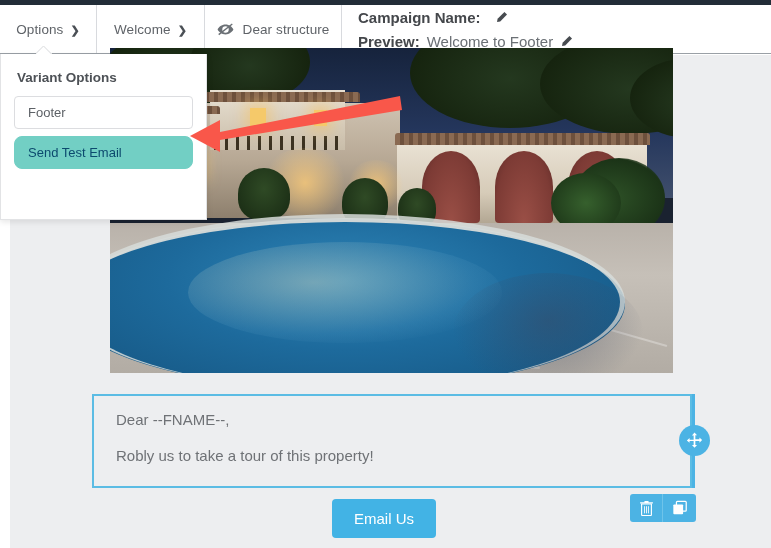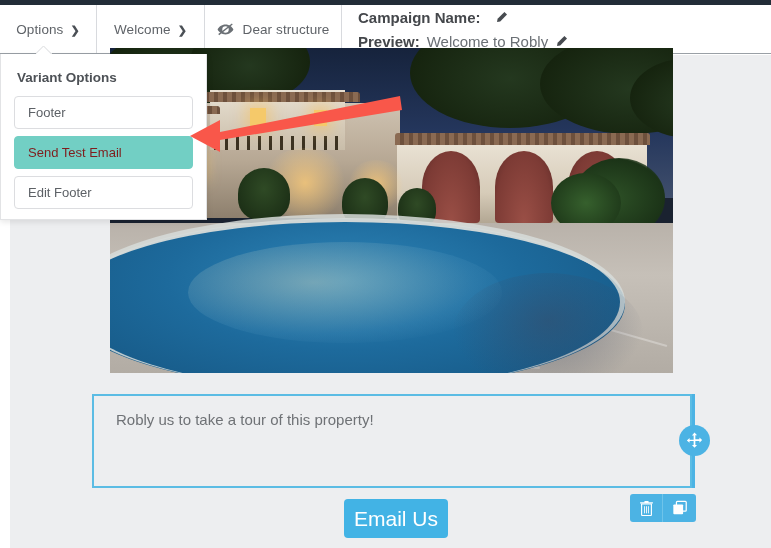--- a/index.html
+++ b/index.html
@@ -112,21 +112,22 @@
     padding-left: 13px;
     border: 1px solid #dcdde0;
     border-radius: 4px;
     background: #ffffff;
     color: #5d6166;
     font-size: 13px;
   }
   .dd-btn.active {
     background: #72cfc4;
     border-color: #72cfc4;
-    color: #7f1d1d;
+    color: #0c4a6e;
+    border-radius: 8px;
   }
 
   
   .canvas {
     position: absolute;
     top: 55px; left: 10px;
     width: 761px; height: 493px;
     background: #edeef0;
   }
   .left-white {
@@ -318,27 +319,27 @@
     width: 31px; height: 31px;
     border-radius: 50%;
     background: #4cb3e4;
     display: flex; align-items: center; justify-content: center;
     z-index: 52;
   }
 
   
   .cta {
     position: absolute;
-    left: 344px; top: 499px;
+    left: 332px; top: 499px;
     width: 104px; height: 39px;
     background: #42b3e5;
     border: none;
     border-radius: 4px;
     color: #ffffff;
-    font-size: 21px;
+    font-size: 15px;
     font-family: "Liberation Sans", sans-serif;
     display: flex; align-items: center; justify-content: center;
   }
 
   
   .blk-toolbar {
     position: absolute;
     left: 630px; top: 494px;
     display: flex;
     border-radius: 3px;
@@ -389,21 +390,21 @@
         <span class="lbl">Campaign Name:</span>
         <span></span>
         <span class="pencil">
           <svg width="13" height="13" viewBox="0 0 16 16">
             <path d="M11.6 1.2l3.2 3.2-8.4 8.4-3.9.7.7-3.9z" fill="#474b50"></path>
           </svg>
         </span>
       </div>
       <div class="camp-row">
         <span class="lbl">Preview:</span>
-        <span>Welcome to Robly</span>
+        <span>Welcome to Footer</span>
         <span class="pencil">
           <svg width="13" height="13" viewBox="0 0 16 16">
             <path d="M11.6 1.2l3.2 3.2-8.4 8.4-3.9.7.7-3.9z" fill="#474b50"></path>
           </svg>
         </span>
       </div>
     </div>
   </div>
 
   <div class="left-white"></div>
@@ -453,24 +454,24 @@
 
   <svg class="arrow-svg" viewBox="0 0 220 80">
     <path d="M214 4 L34 40 L34 28 L4 44 L34 60 L34 48 L216 18 Z" fill="#f9574a"></path>
   </svg>
 
   <div class="dropdown">
     <div class="dd-notch"></div>
     <div class="dd-title">Variant Options</div>
     <div class="dd-btn">Footer</div>
     <div class="dd-btn active">Send Test Email</div>
-    <div class="dd-btn">Edit Footer</div>
   </div>
 
   <div class="text-block">
+    <div class="tb-line">Dear --FNAME--,</div>
     <div class="tb-line">Robly us to take a tour of this property!</div>
   </div>
 
   <div class="move-line"></div>
   <div class="move-handle">
     <svg width="17" height="17" viewBox="0 0 20 20">
       <path d="M10 0.5l3 3.2h-2v4.8h4.8v-2l3.2 3-3.2 3v-2H11v4.8h2l-3 3.2-3-3.2h2v-4.8H4.2v2L1 10l3.2-3v2H9V4.2H7z" fill="#ffffff"></path>
     </svg>
   </div>
 

